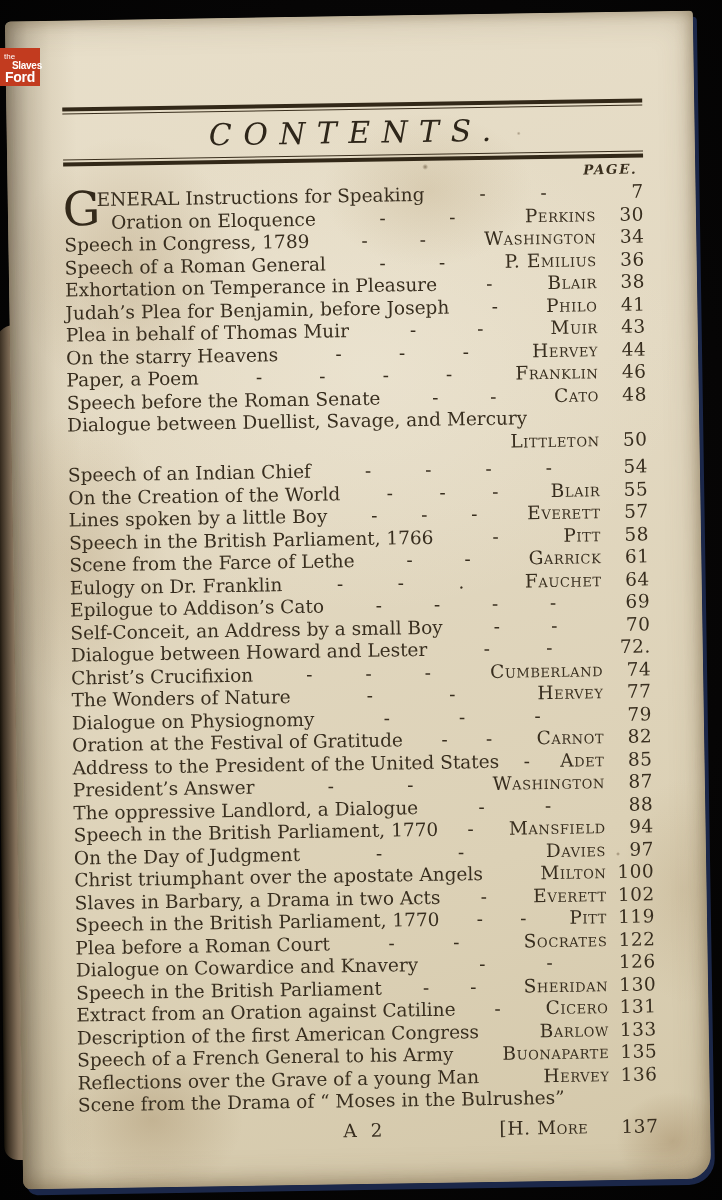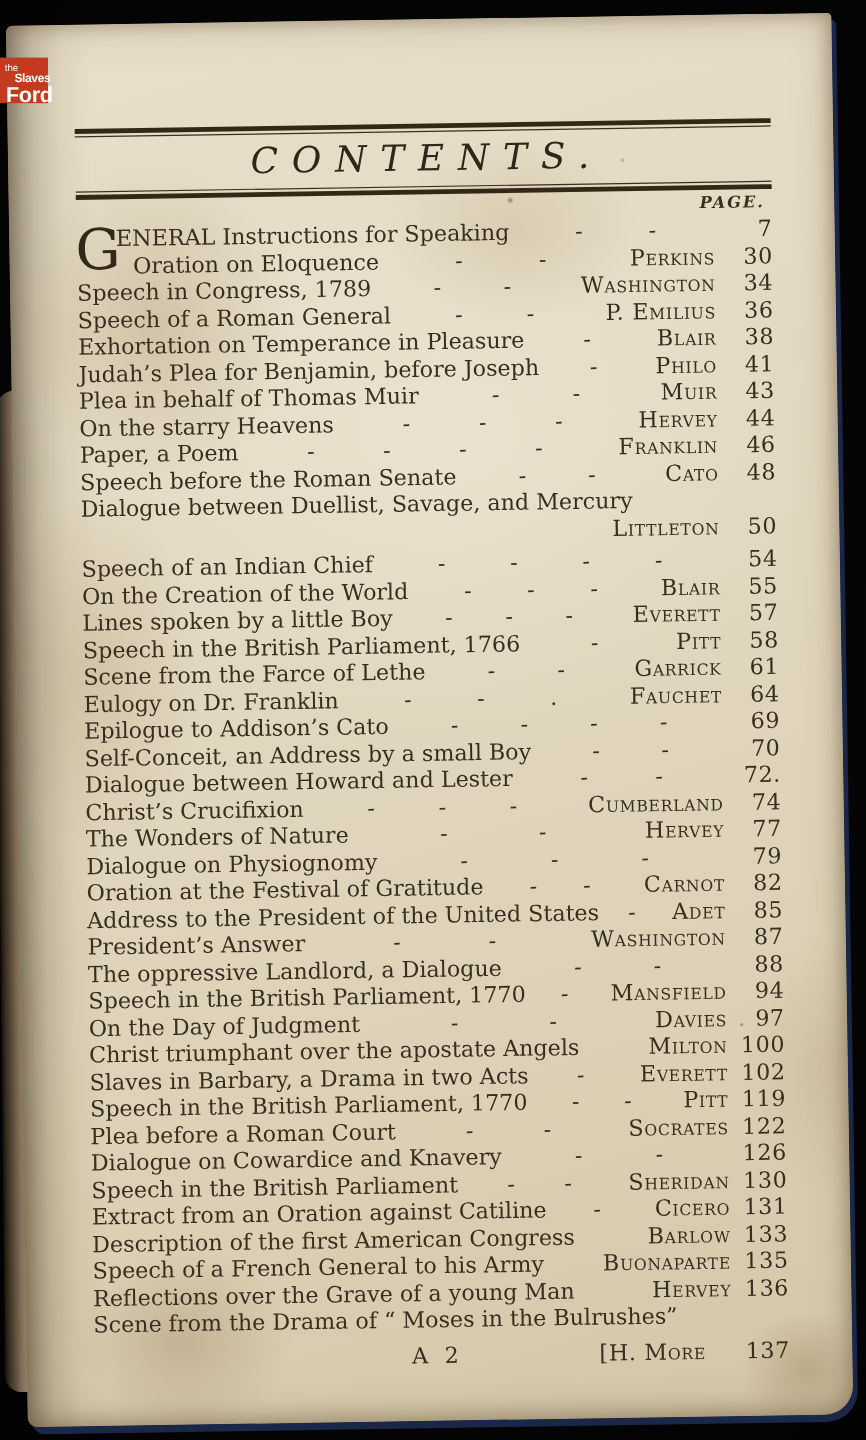--- a/index.html
+++ b/index.html
@@ -9,21 +9,21 @@
     font-family:"DejaVu Serif", serif;
   }
   
   .badge{
     position:absolute; left:0; top:0; width:40px; height:38px; z-index:30;
     background:#c23b1f;
     font-family:"Liberation Sans", sans-serif; color:#fff;margin-top:48px;
   }
   .badge .w-the{position:absolute; left:4px; top:4px; font-size:8px; letter-spacing:0;}
   .badge .w-henry{position:absolute; left:12px; top:12px; font-size:10px; font-weight:bold; letter-spacing:-0.3px;}
-  .badge .w-ford{position:absolute; left:5px; top:21px; font-size:18px; font-weight:bold; letter-spacing:-0.3px;}
+  .badge .w-ford{position:absolute; left:5px; top:21px; font-size:14px; font-weight:bold; letter-spacing:-0.3px;}
   
   .cover{
     position:absolute; left:18px; top:22px; width:688px; height:1168px; z-index:1;
     background:#1b2749; border-radius:6px 4px 26px 10px;
     transform:rotate(-0.9deg);
   }
   
   .gutter{
     position:absolute; left:0; top:325px; width:48px; height:835px; z-index:1;
     background:linear-gradient(to left, #d6cab0 0%, #bdae92 35%, #83705a 70%, #3a2f22 92%, #151109 100%);

